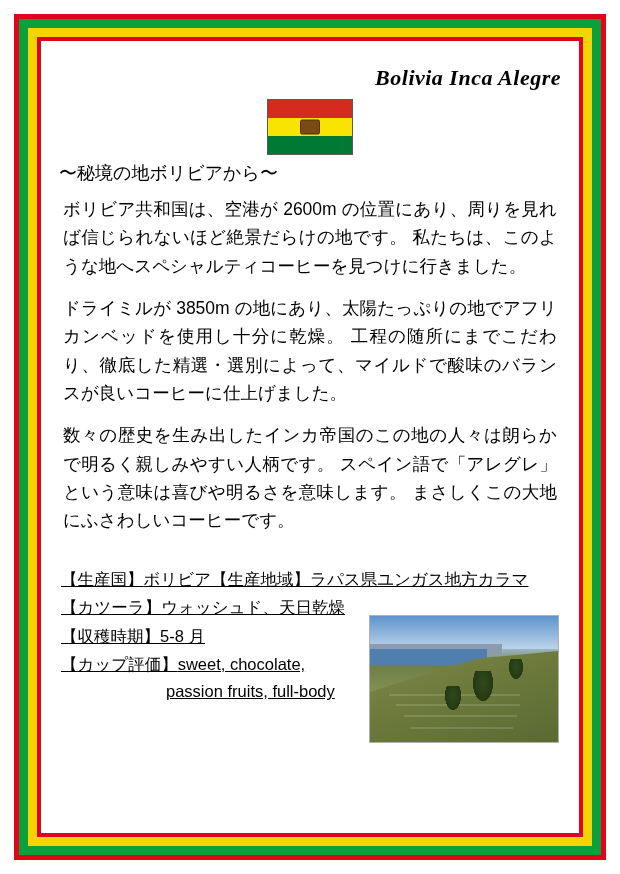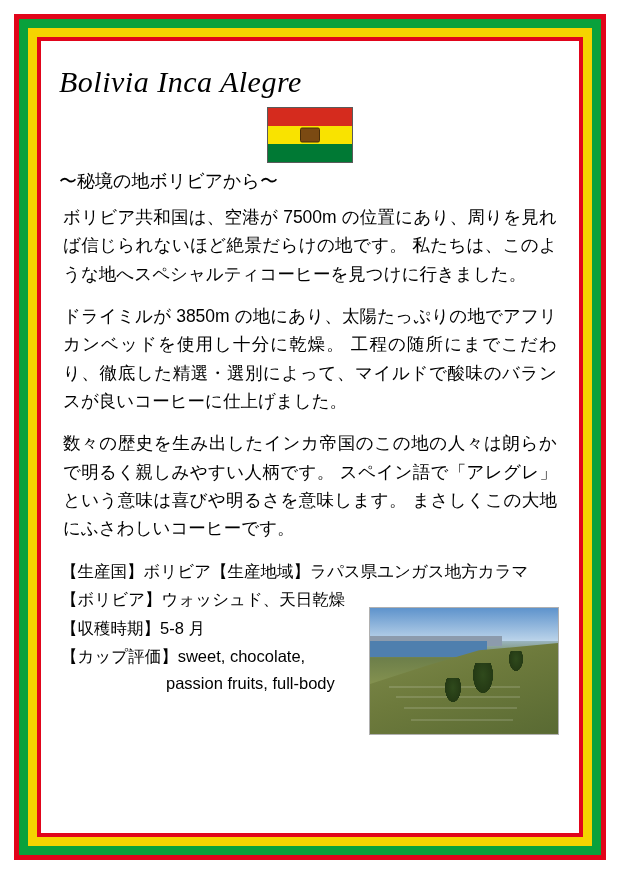--- a/index.html
+++ b/index.html
@@ -63,25 +63,25 @@
     left: 41px;
     top: 41px;
     right: 41px;
     bottom: 41px;
     background: #ffffff;
     box-sizing: border-box;
     padding: 16px 18px 10px 18px;
     overflow: hidden;
   }
   .title-en {
-    text-align: left;
+    text-align: right;
     font-family: "Liberation Serif", serif;
-    font-weight: normal;
+    font-weight: bold;
     font-style: italic;
-    font-size: 30px;
+    font-size: 22px;
     letter-spacing: 0.5px;
     margin: 8px 0 4px 0;
   }
   .title-jp {
     text-align: center;
     font-size: 25px;
     letter-spacing: 5px;
     margin: 0 0 6px 0;
   }
   .flag-wrap {
@@ -124,23 +124,24 @@
   .para {
     font-size: 17.5px;
     line-height: 1.62;
     text-align: justify;
     margin: 0 0 0 0;
     padding: 0 4px;
   }
   .para + .para { margin-top: 14px; }
 
   .specs {
-    margin-top: 14px;
+    margin-top: 30px;
     padding: 0 2px;
     position: relative;
+    text-decoration: underline;
   }
   .spec-line {
     font-size: 16.5px;
     line-height: 1.72;
     white-space: nowrap;
   }
   .spec-line .label { }
   .spec-line .value { }
   .cup-extra {
     font-size: 16.5px;
@@ -208,30 +209,30 @@
       <div class="flag">
         <div class="stripe s-red"></div>
         <div class="stripe s-yellow"></div>
         <div class="stripe s-green"></div>
         <div class="emblem"></div>
       </div>
     </div>
 
     <div class="subtitle">〜秘境の地ボリビアから〜</div>
 
-    <p class="para">ボリビア共和国は、空港が 7500m の位置にあり、周りを見れば信じられないほど絶景だらけの地です。 私たちは、このような地へスペシャルティコーヒーを見つけに行きました。</p>
+    <p class="para">ボリビア共和国は、空港が 2600m の位置にあり、周りを見れば信じられないほど絶景だらけの地です。 私たちは、このような地へスペシャルティコーヒーを見つけに行きました。</p>
     <p class="para">ドライミルが 3850m の地にあり、太陽たっぷりの地でアフリカンベッドを使用し十分に乾燥。 工程の随所にまでこだわり、徹底した精選・選別によって、マイルドで酸味のバランスが良いコーヒーに仕上げました。</p>
     <p class="para">数々の歴史を生み出したインカ帝国のこの地の人々は朗らかで明るく親しみやすい人柄です。 スペイン語で「アレグレ」という意味は喜びや明るさを意味します。 まさしくこの大地にふさわしいコーヒーです。</p>
 
     <div class="specs">
       <div class="spec-line">
         <span class="label">【生産国】</span><span class="value">ボリビア【生産地域】ラパス県ユンガス地方カラマ</span>
       </div>
       <div class="spec-line">
-        <span class="label">【ボリビア】</span><span class="value">ウォッシュド、天日乾燥</span>
+        <span class="label">【カツーラ】</span><span class="value">ウォッシュド、天日乾燥</span>
       </div>
       <div class="spec-line">
         <span class="label">【収穫時期】</span><span class="value">5-8 月</span>
       </div>
       <div class="spec-line">
         <span class="label">【カップ評価】</span><span class="value">sweet, chocolate,</span>
       </div>
       <div class="cup-extra">passion fruits, full-body</div>
 
       <div class="photo">

